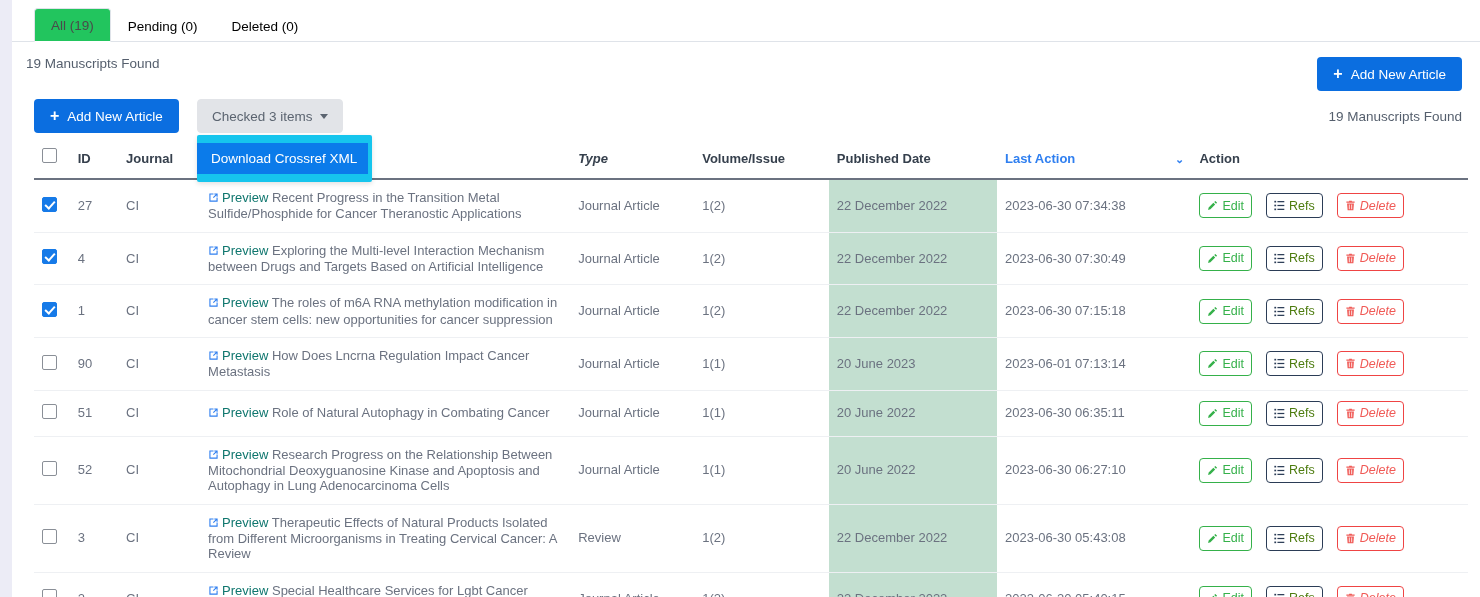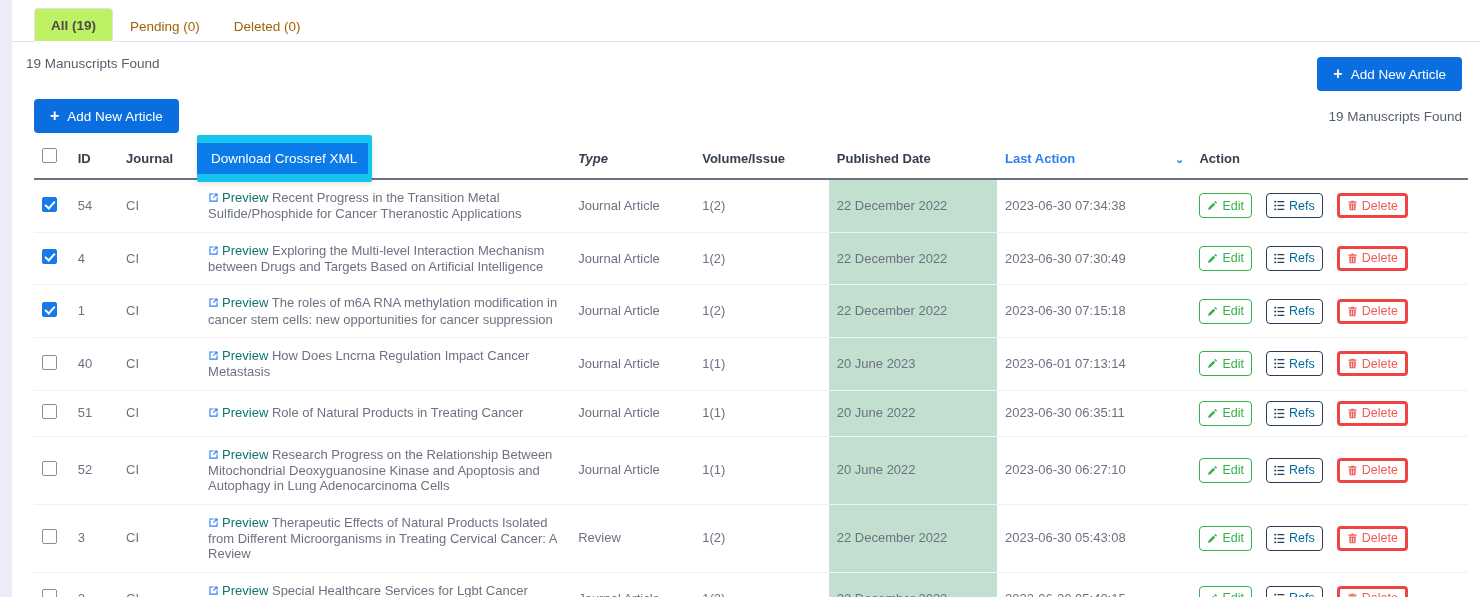--- a/index.html
+++ b/index.html
@@ -27,36 +27,35 @@
     position: relative;
     height: 42px;
     padding-left: 22px;
     border-bottom: 1px solid #dfe3e9;
     display: flex;
     align-items: flex-end;
   }
   .tab {
     font-size: 13.5px;
     padding: 10px 16px 9px 16px;
-    color: #a16207;
+    color: #000000;
     cursor: pointer;
     line-height: 1;
     border: 1px solid transparent;
     border-bottom: none;
     border-radius: 4px 4px 0 0;
     position: relative;
     top: 1px;
     white-space: nowrap;
   }
   .tab.active {
     color: #4a4a4a;
-    background: #bef264;
+    background: #22c55e;
     border-color: #dfe3e9;
     border-bottom: 1px solid #ffffff;
-    font-weight: bold;
   }
 
   
   .found-line {
     position: absolute;
     left: 14px; top: 56px;
     font-size: 13.5px;
     color: #555f6d;
   }
   .found-right {
@@ -203,22 +202,22 @@
     font-size: 12.5px;
     font-family: "Liberation Sans", sans-serif;
     display:inline-flex;
     align-items:center;
     gap:4px;
     padding: 0 7px;
     cursor:pointer;
     white-space: nowrap;
   }
   .act-edit { border:1px solid #35b14a; color:#35b14a; }
-  .act-refs { border:1px solid #2b3c56; color:#0369a1; }
-  .act-del  { border:3px solid #ef4444; color:#f05a56; }
+  .act-refs { border:1px solid #2b3c56; color:#4d7c0f; }
+  .act-del  { border:1px solid #ef4444; color:#f05a56;font-style:italic; }
 </style>
 </head>
 <body>
 
 <div id="root">
 
   <div class="sidebar-strip"></div>
 
   <div class="content">
 
@@ -235,20 +234,24 @@
       <span>Add New Article</span>
     </button>
 
     <div class="found-right">19 Manuscripts Found</div>
 
     <button class="btn-primary add-left">
       <span class="plus">+</span>
       <span>Add New Article</span>
     </button>
 
+    <button class="btn-checked">
+      <span>Checked 3 items</span>
+      <span class="caret"></span>
+    </button>
 
     <table class="manuscripts">
       <thead>
         <tr>
           <th class="c-check">
             <span class="cbx"></span>
           </th>
           <th class="c-id">ID</th>
           <th class="c-journal">Journal</th>
           <th class="c-title">Title</th>
@@ -258,21 +261,21 @@
           <th class="c-last">
             <span class="sort-link">Last Action</span>
             <span class="sort-caret">⌄</span>
           </th>
           <th class="c-action">Action</th>
         </tr>
       </thead>
       <tbody id="tbody">
           <tr>
             <td><span class="cbx checked"></span></td>
-            <td class="cell-id">54</td>
+            <td class="cell-id">27</td>
             <td class="cell-journal">CI</td>
             <td class="cell-title"><span class="preview-link"><span class="ext"><svg width="11" height="11" viewBox="0 0 16 16" fill="#2f7ff0">
                     <path d="M2 2h6v1.6H3.6v8.8h8.8V8H14v6H2V2z"></path>
                     <path d="M9.2 2H14v4.8h-1.6V4.7L8.3 8.8 7.2 7.7l4.1-4.1H9.2V2z"></path>
                   </svg></span><span>Preview</span></span> <span>Recent Progress in the Transition Metal Sulfide/Phosphide for Cancer Theranostic Applications</span></td>
             <td class="">Journal Article</td>
             <td class="">1(2)</td>
             <td class="cell-pub">22 December 2022</td>
             <td class="">2023-06-30 07:34:38</td>
             <td>
@@ -381,21 +384,21 @@
                     <path d="M6 1h4v1.2h4V4H2V2.2h4V1z"></path>
                     <path d="M3 5h10l-.8 10H3.8L3 5zm2.6 1.4v7.2h1.2V6.4H5.6zm3.6 0v7.2h1.2V6.4H9.2z"></path>
                   </svg>
                   <span>Delete</span>
                 </button>
               </div>
             </td>
           </tr>
           <tr>
             <td><span class="cbx"></span></td>
-            <td class="cell-id">40</td>
+            <td class="cell-id">90</td>
             <td class="cell-journal">CI</td>
             <td class="cell-title"><span class="preview-link"><span class="ext"><svg width="11" height="11" viewBox="0 0 16 16" fill="#2f7ff0">
                     <path d="M2 2h6v1.6H3.6v8.8h8.8V8H14v6H2V2z"></path>
                     <path d="M9.2 2H14v4.8h-1.6V4.7L8.3 8.8 7.2 7.7l4.1-4.1H9.2V2z"></path>
                   </svg></span><span>Preview</span></span> <span>How Does Lncrna Regulation Impact Cancer Metastasis</span></td>
             <td class="">Journal Article</td>
             <td class="">1(1)</td>
             <td class="cell-pub">20 June 2023</td>
             <td class="">2023-06-01 07:13:14</td>
             <td>
@@ -427,21 +430,21 @@
               </div>
             </td>
           </tr>
           <tr>
             <td><span class="cbx"></span></td>
             <td class="cell-id">51</td>
             <td class="cell-journal">CI</td>
             <td class="cell-title"><span class="preview-link"><span class="ext"><svg width="11" height="11" viewBox="0 0 16 16" fill="#2f7ff0">
                     <path d="M2 2h6v1.6H3.6v8.8h8.8V8H14v6H2V2z"></path>
                     <path d="M9.2 2H14v4.8h-1.6V4.7L8.3 8.8 7.2 7.7l4.1-4.1H9.2V2z"></path>
-                  </svg></span><span>Preview</span></span> <span>Role of Natural Products in Treating Cancer</span></td>
+                  </svg></span><span>Preview</span></span> <span>Role of Natural Autophagy in Combating Cancer</span></td>
             <td class="">Journal Article</td>
             <td class="">1(1)</td>
             <td class="cell-pub">20 June 2022</td>
             <td class="">2023-06-30 06:35:11</td>
             <td>
               <div class="act-group">
                 <button class="act act-edit">
                   <svg width="11" height="11" viewBox="0 0 16 16" fill="#35b14a">
                     <path d="M12.1 1.3l2.6 2.6-1.6 1.6-2.6-2.6 1.6-1.6zM9.3 4.1l2.6 2.6L5 13.6 1.6 14.4l.8-3.4L9.3 4.1z"></path>
                   </svg>

